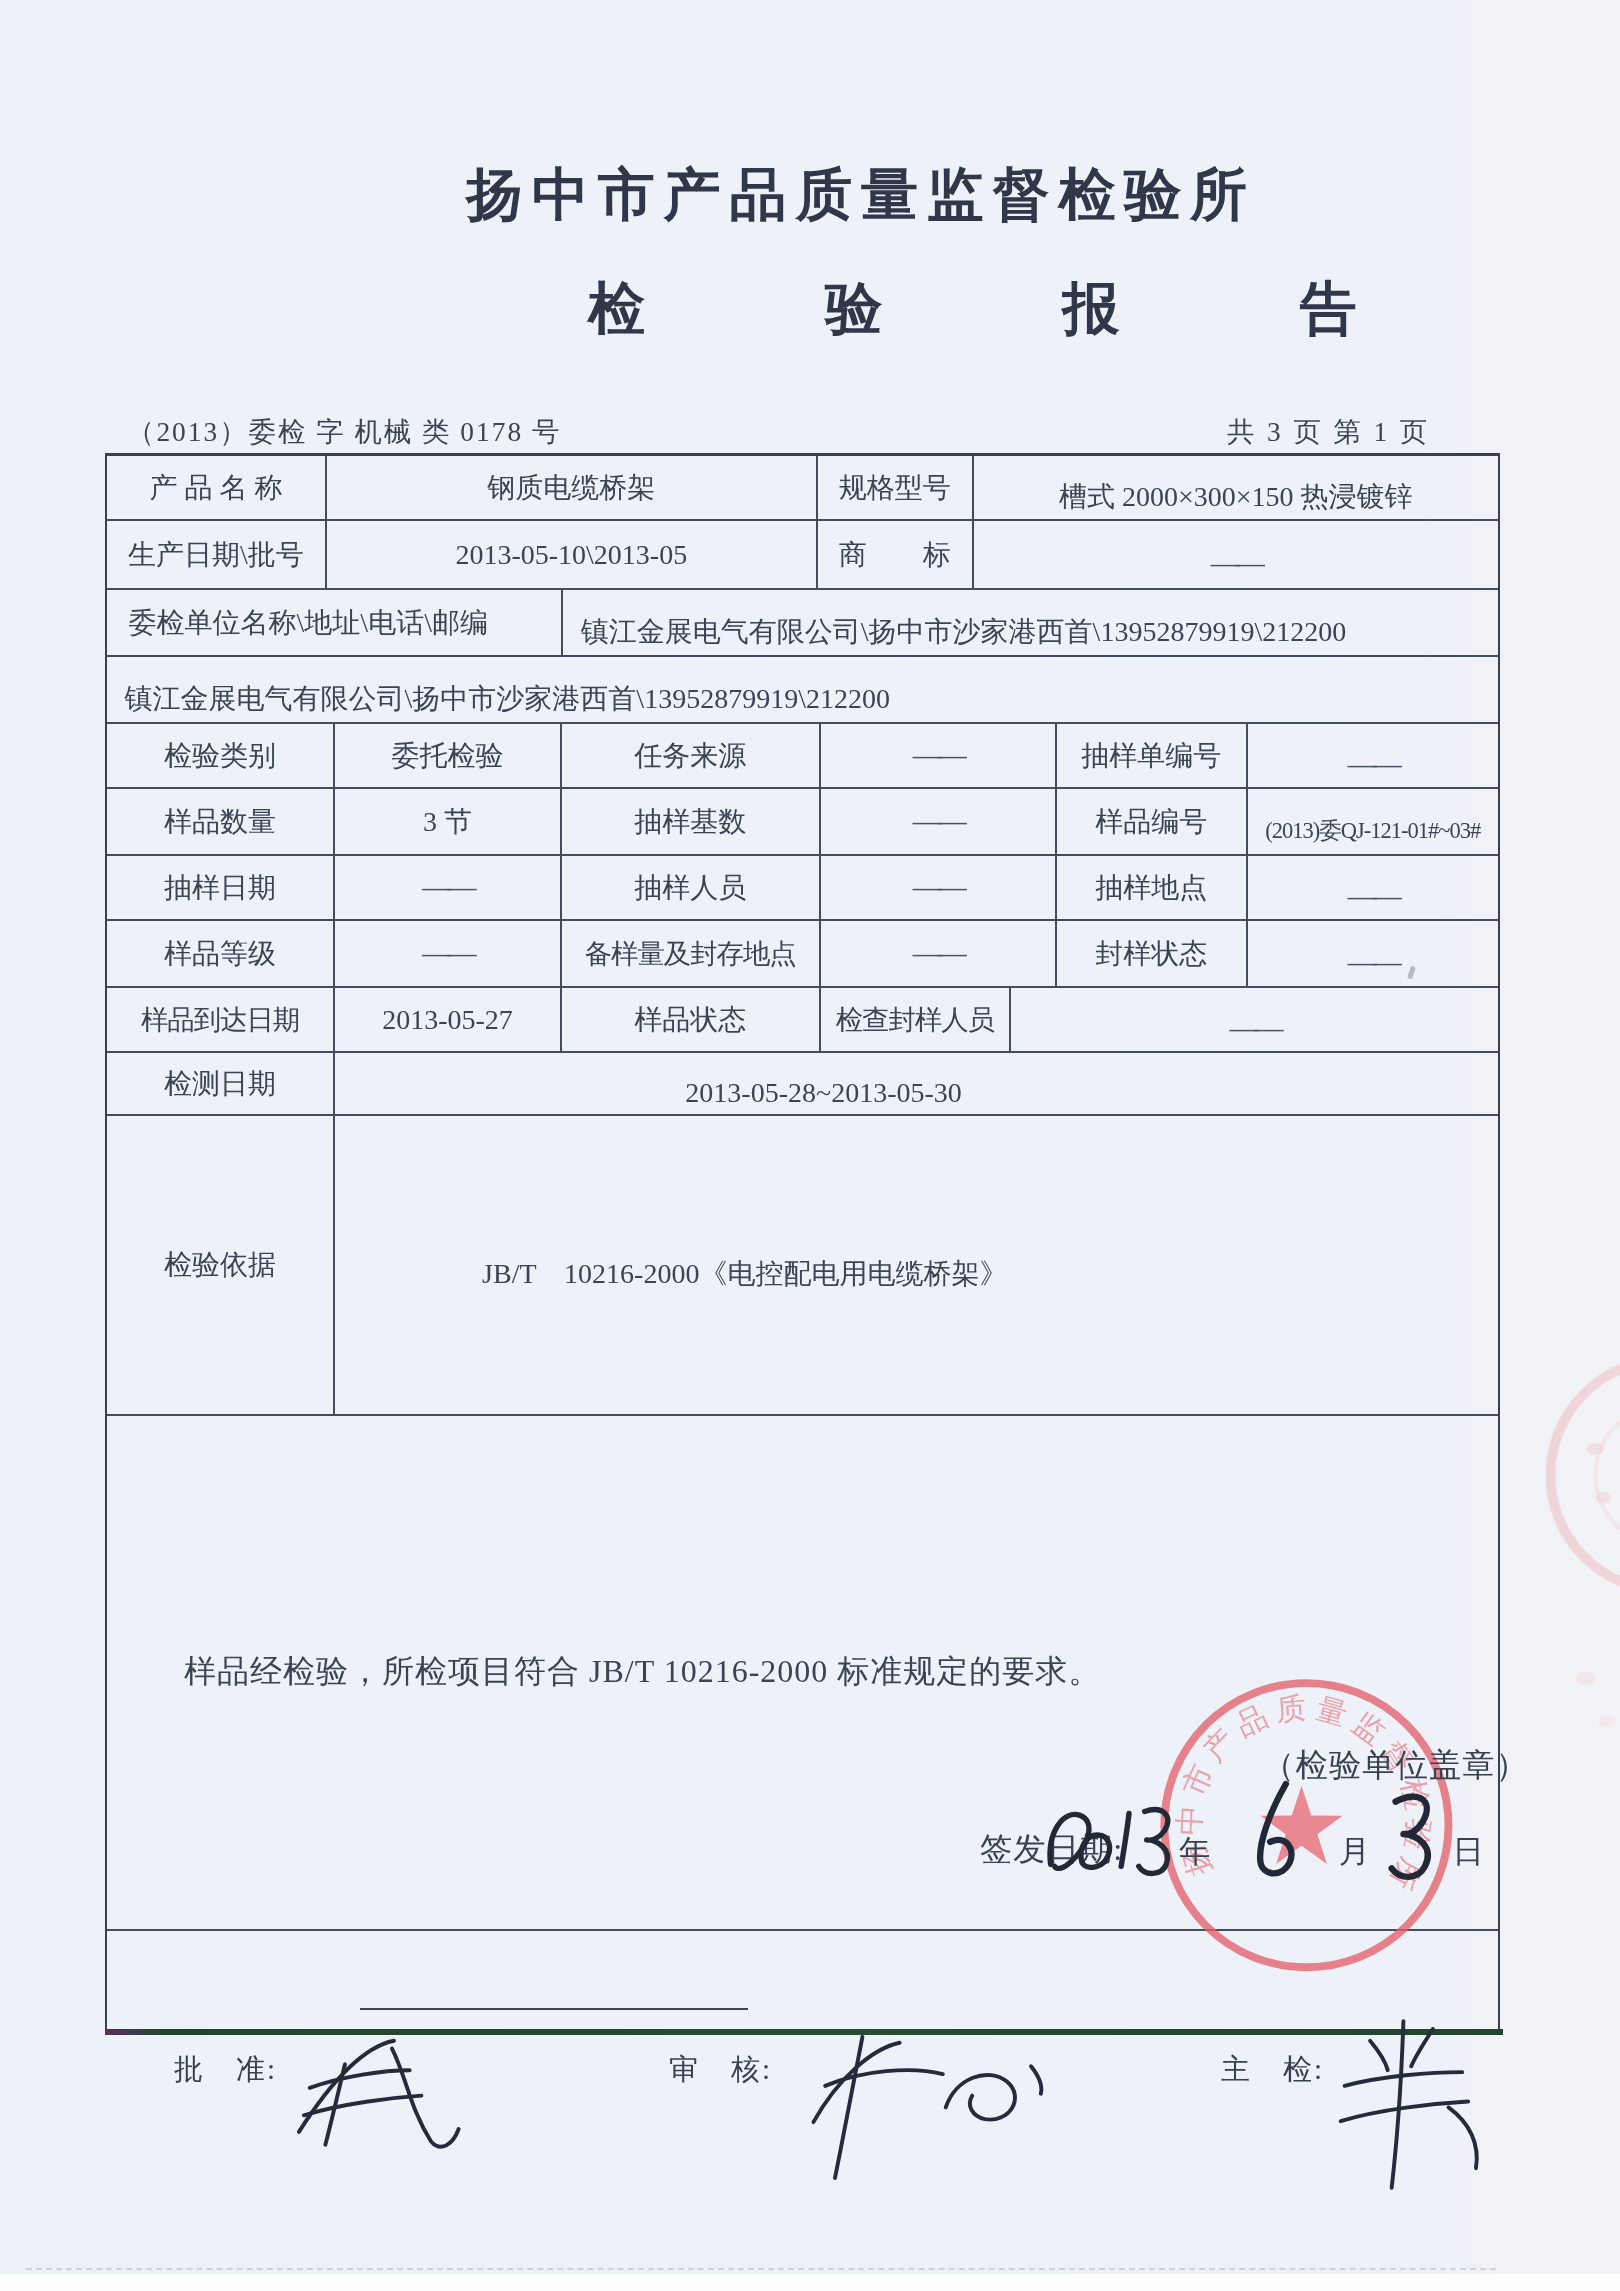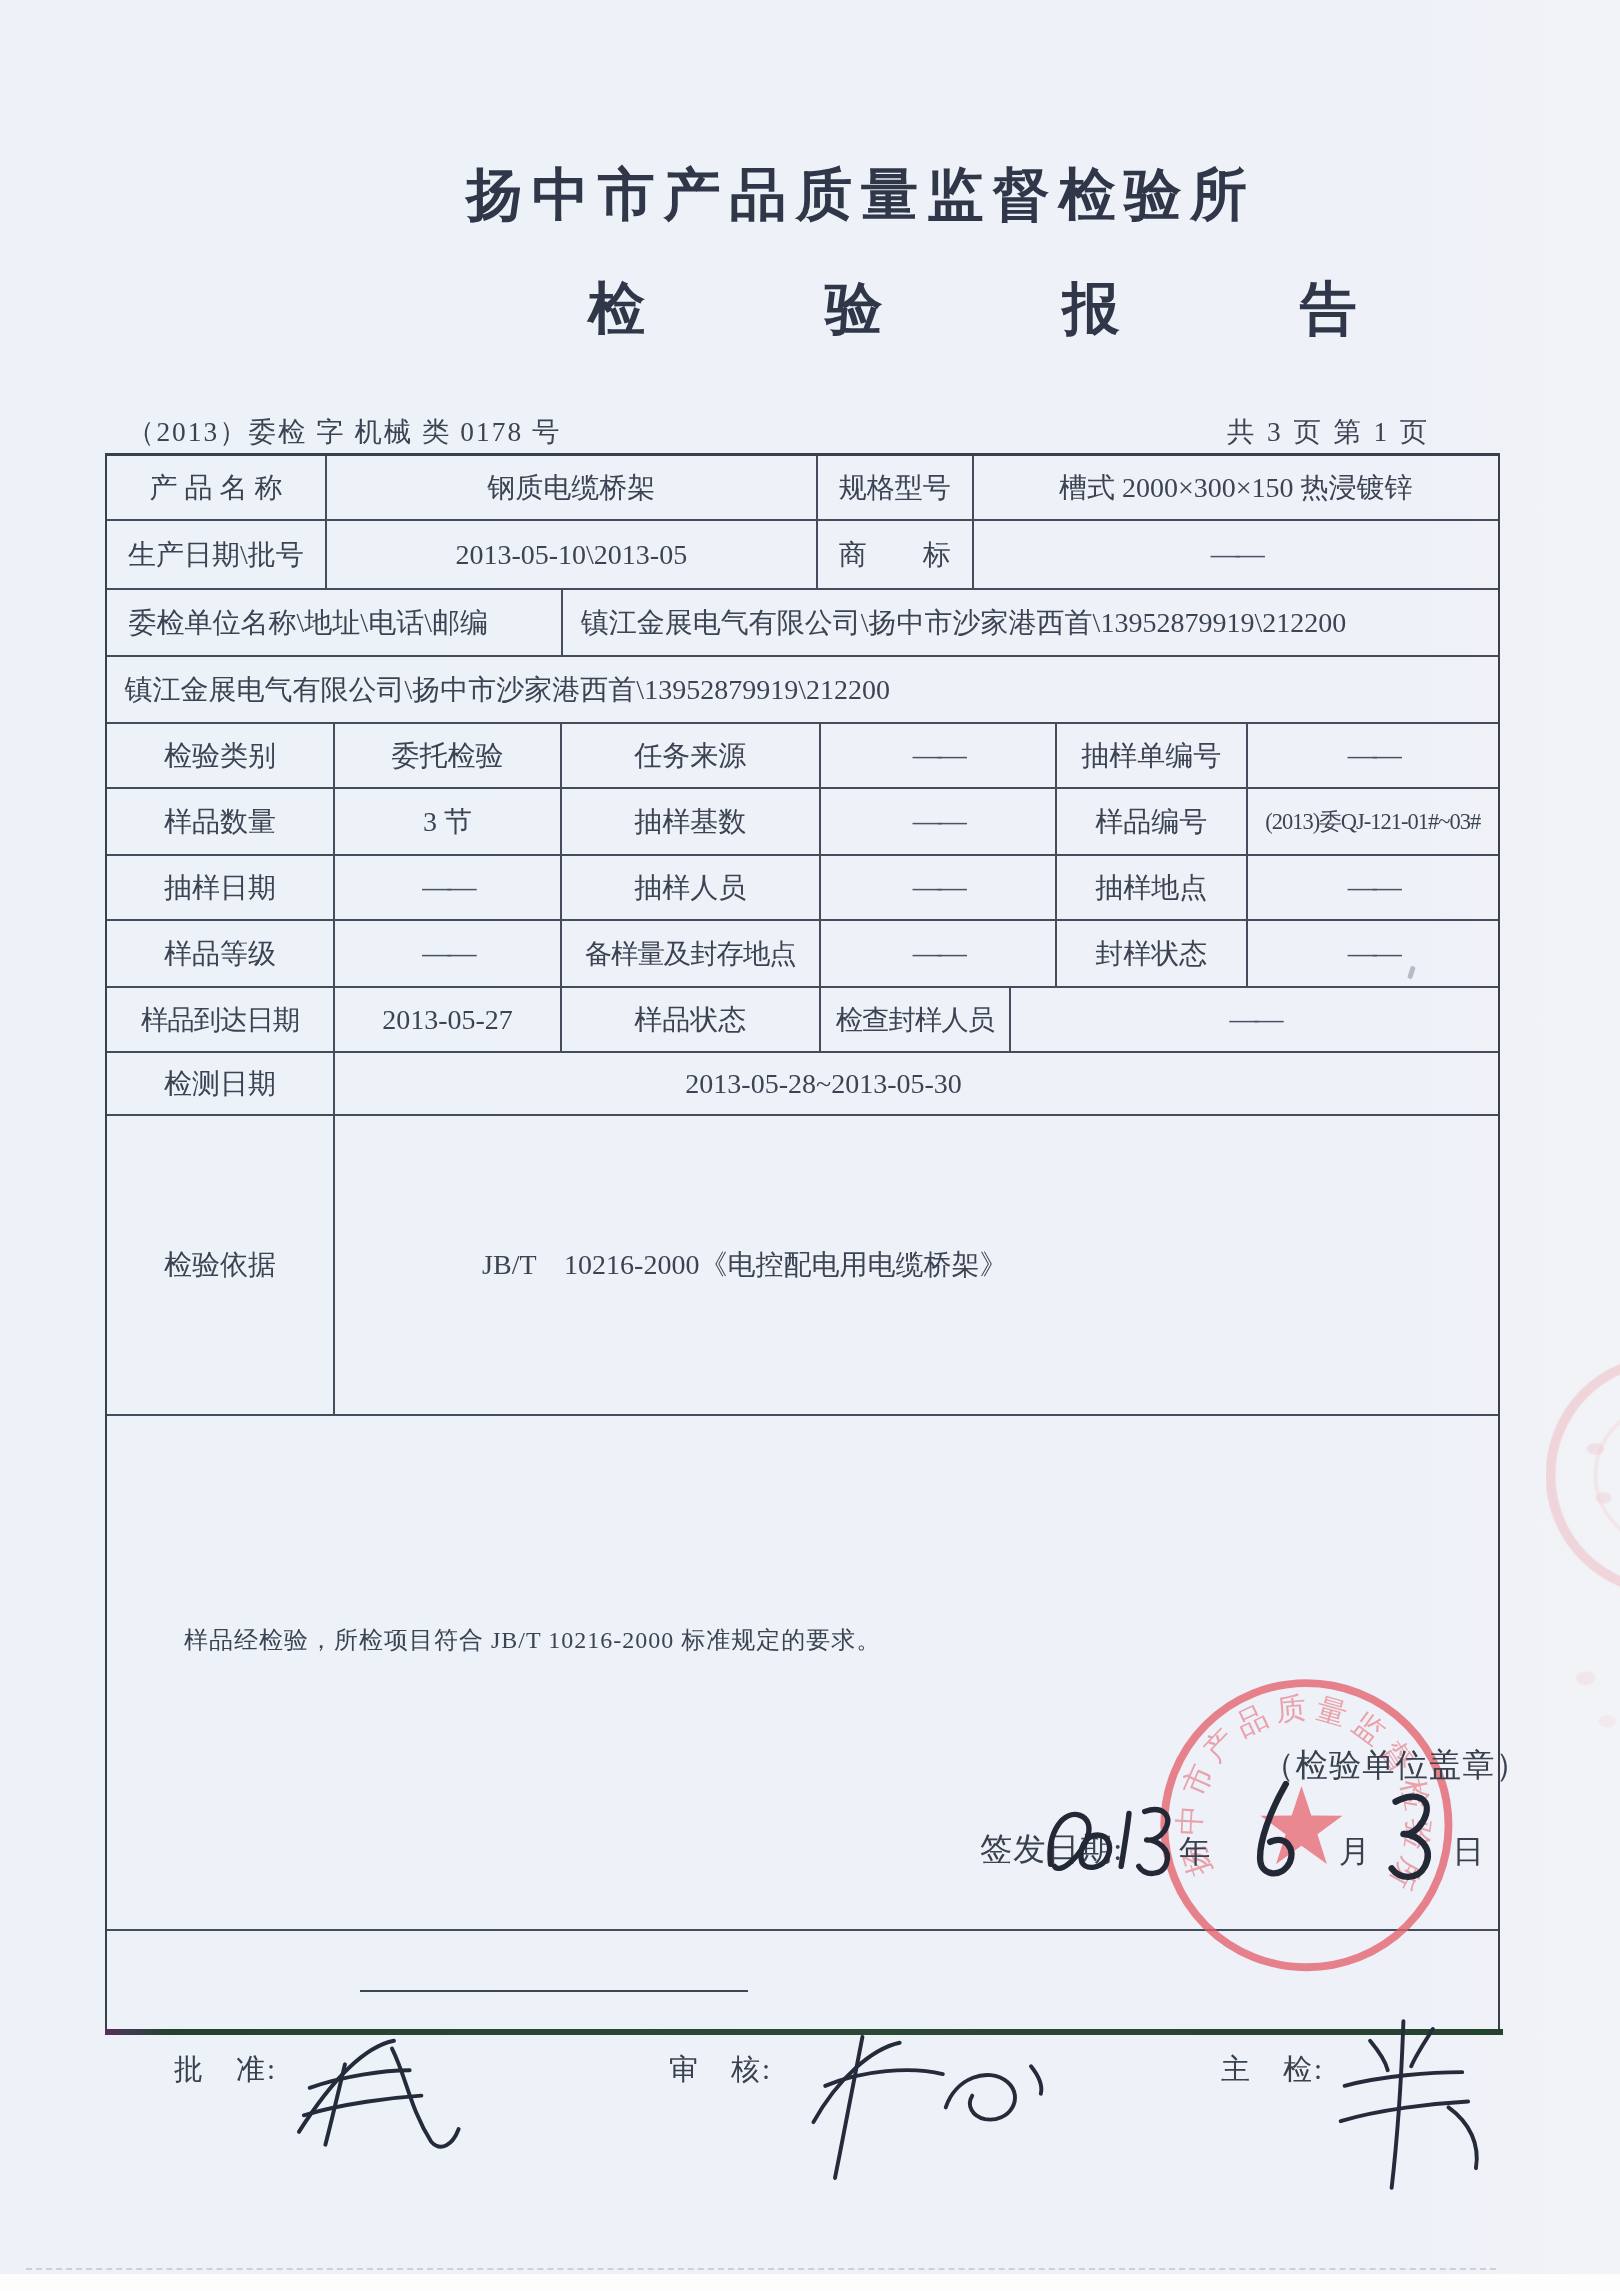--- a/index.html
+++ b/index.html
@@ -18,34 +18,34 @@
   .page-info{left:1227px;top:414px;font-size:27.4px;letter-spacing:2.9px;}
 
   .tbl{position:absolute;left:105px;top:453px;width:1395px;height:1581px;
     border:2.9px solid #39404e;border-top-width:3.9px;border-bottom:none;
     display:flex;flex-direction:column;box-sizing:border-box;background:transparent;}
   .tr{display:flex;flex-direction:row;border-bottom:2px solid #454c5b;box-sizing:border-box;flex:0 0 auto;}
   .tr.last{border-bottom:none;flex:1 1 auto;}
   .td{display:flex;align-items:center;justify-content:center;text-align:center;
     border-right:2px solid #454c5b;box-sizing:border-box;font-size:28px;
     padding:0 5.9px;overflow:visible;white-space:nowrap;}
-  .td.end{border-right:none;}
+  .td.end{border-right:none;margin-top:18px;}
   .td.left{justify-content:flex-start;text-align:left;}
   
   .wA1{flex:0 0 15.8%}.wA2{flex:0 0 35.3%}.wA3{flex:0 0 11.2%}.wA4{flex:1 1 auto}
   .wB1{flex:0 0 32.8%}.wB2{flex:1 1 auto}
   .wC1{flex:0 0 16.4%}.wC2{flex:0 0 16.3%}.wC3{flex:0 0 18.6%}.wC4{flex:0 0 17.0%}.wC5{flex:0 0 13.7%}.wC6{flex:1 1 auto}
   .wD1{flex:0 0 16.4%}.wD2{flex:1 1 auto}
   .h66{height:65px}.h70{height:69px}.h68{height:67px}.h64{height:63px}.h306{height:300px}.h525{height:515px}
   .dash{color:#4a5263;letter-spacing:-3.9px;font-size:29px;}
   .small{font-size:22.5px;letter-spacing:-1px;}
   .tight{letter-spacing:-1px;font-size:27.4px;}
   .basis-cell{justify-content:flex-start;padding-left:147px;border-radius:21px;}
   .concl-cell{position:relative;}
-  .concl-text{position:absolute;left:77px;top:208px;font-size:24px;letter-spacing:1px;white-space:nowrap;}
+  .concl-text{position:absolute;left:77px;top:216px;font-size:32px;letter-spacing:1px;white-space:nowrap;}
   .test-date-val{position:relative;left:-93px;}
   .remark-line{position:absolute;left:253px;top:59px;width:388px;border-top:2.9px solid #3f4654;}
   .remark-cell{position:relative;}
 
   .bottom-border{position:absolute;left:105px;top:2029px;width:1398px;height:5.9px;
     background:linear-gradient(90deg,#5a2d55 0px,#433a52 21.6px,#24432f 59px,#2a4a33 50%,#24432f 100%);}
   .sig-label{position:absolute;top:2050px;font-size:29px;color:#39414f;letter-spacing:2px;white-space:nowrap;}
   .overlay-svg{position:absolute;left:0;top:0;pointer-events:none;}
   .footer-dash{position:absolute;left:25.5px;top:2268px;width:1470px;border-top:2px dashed #c2c7cf;opacity:.75;}
   .bottom-strip{position:absolute;left:0;top:2274px;width:1620px;height:17.6px;background:#fdfdfd;}

